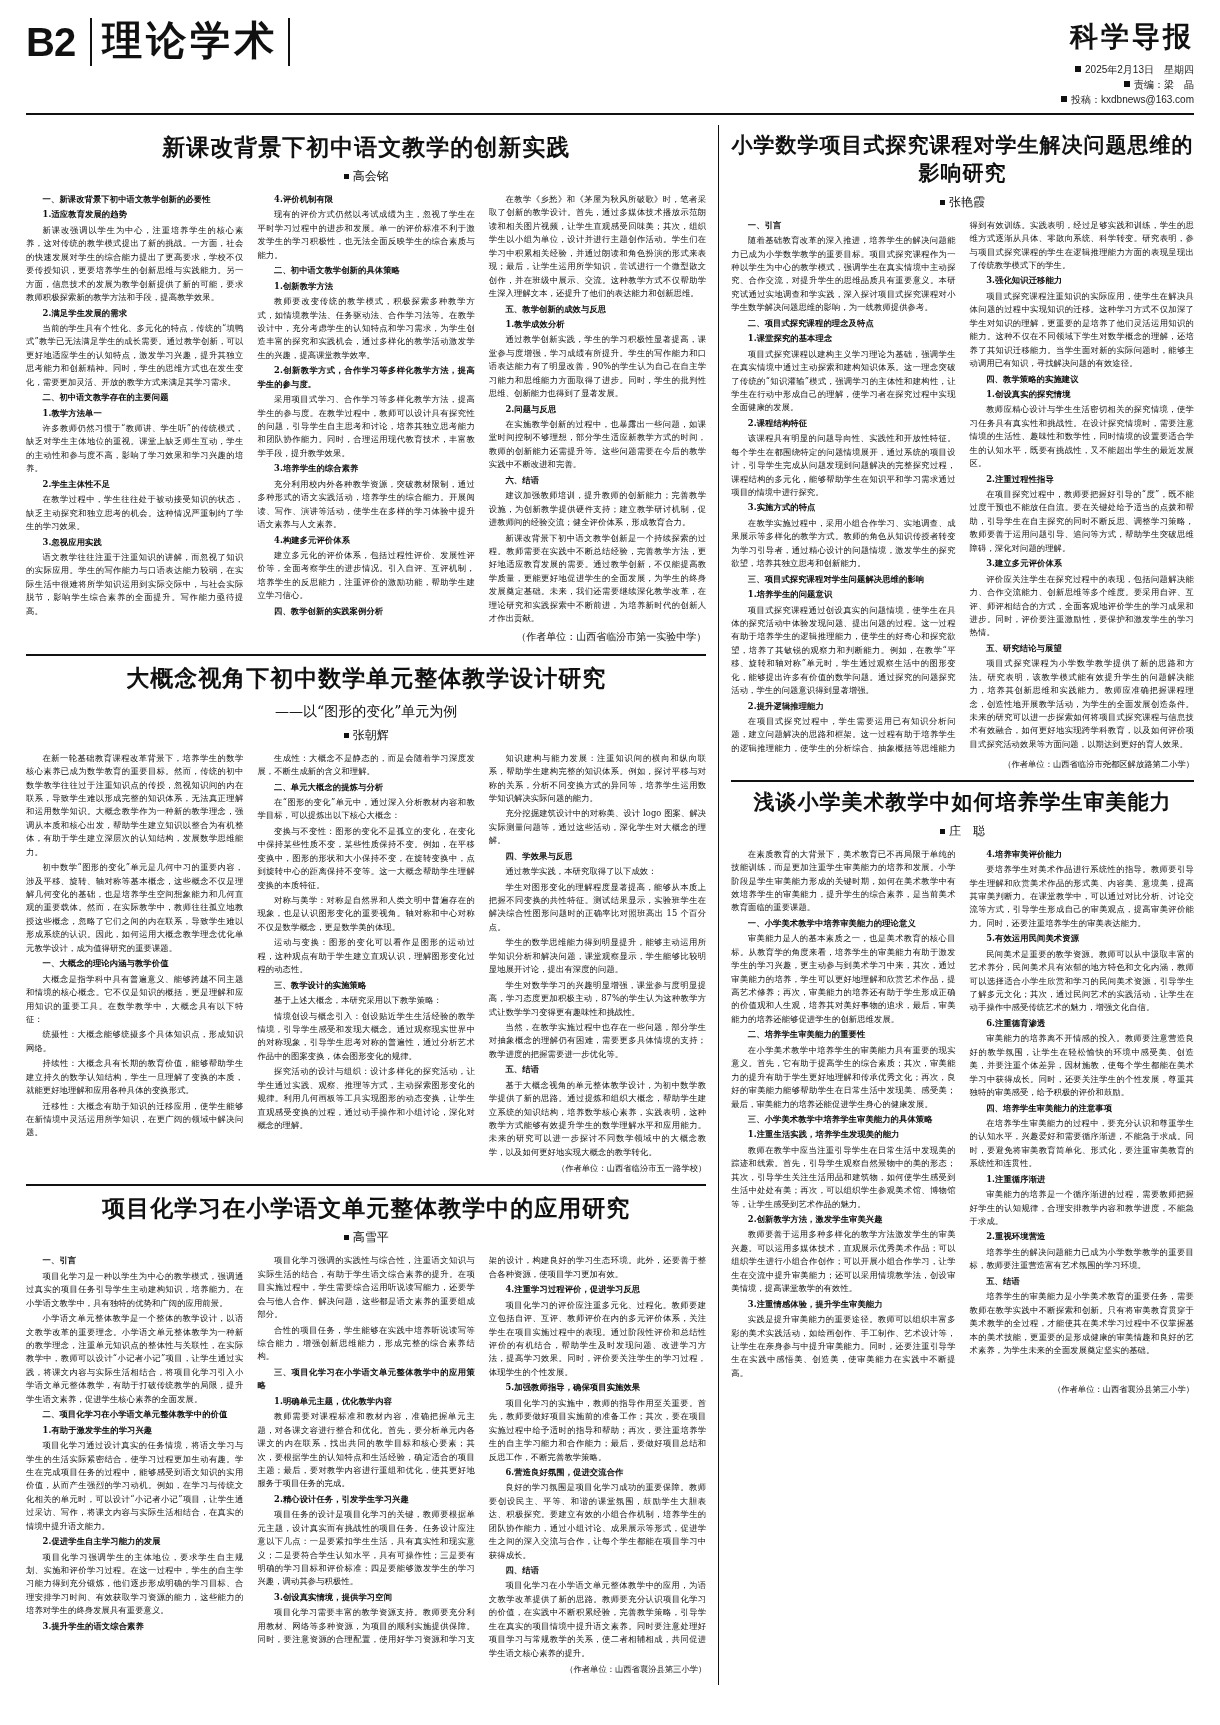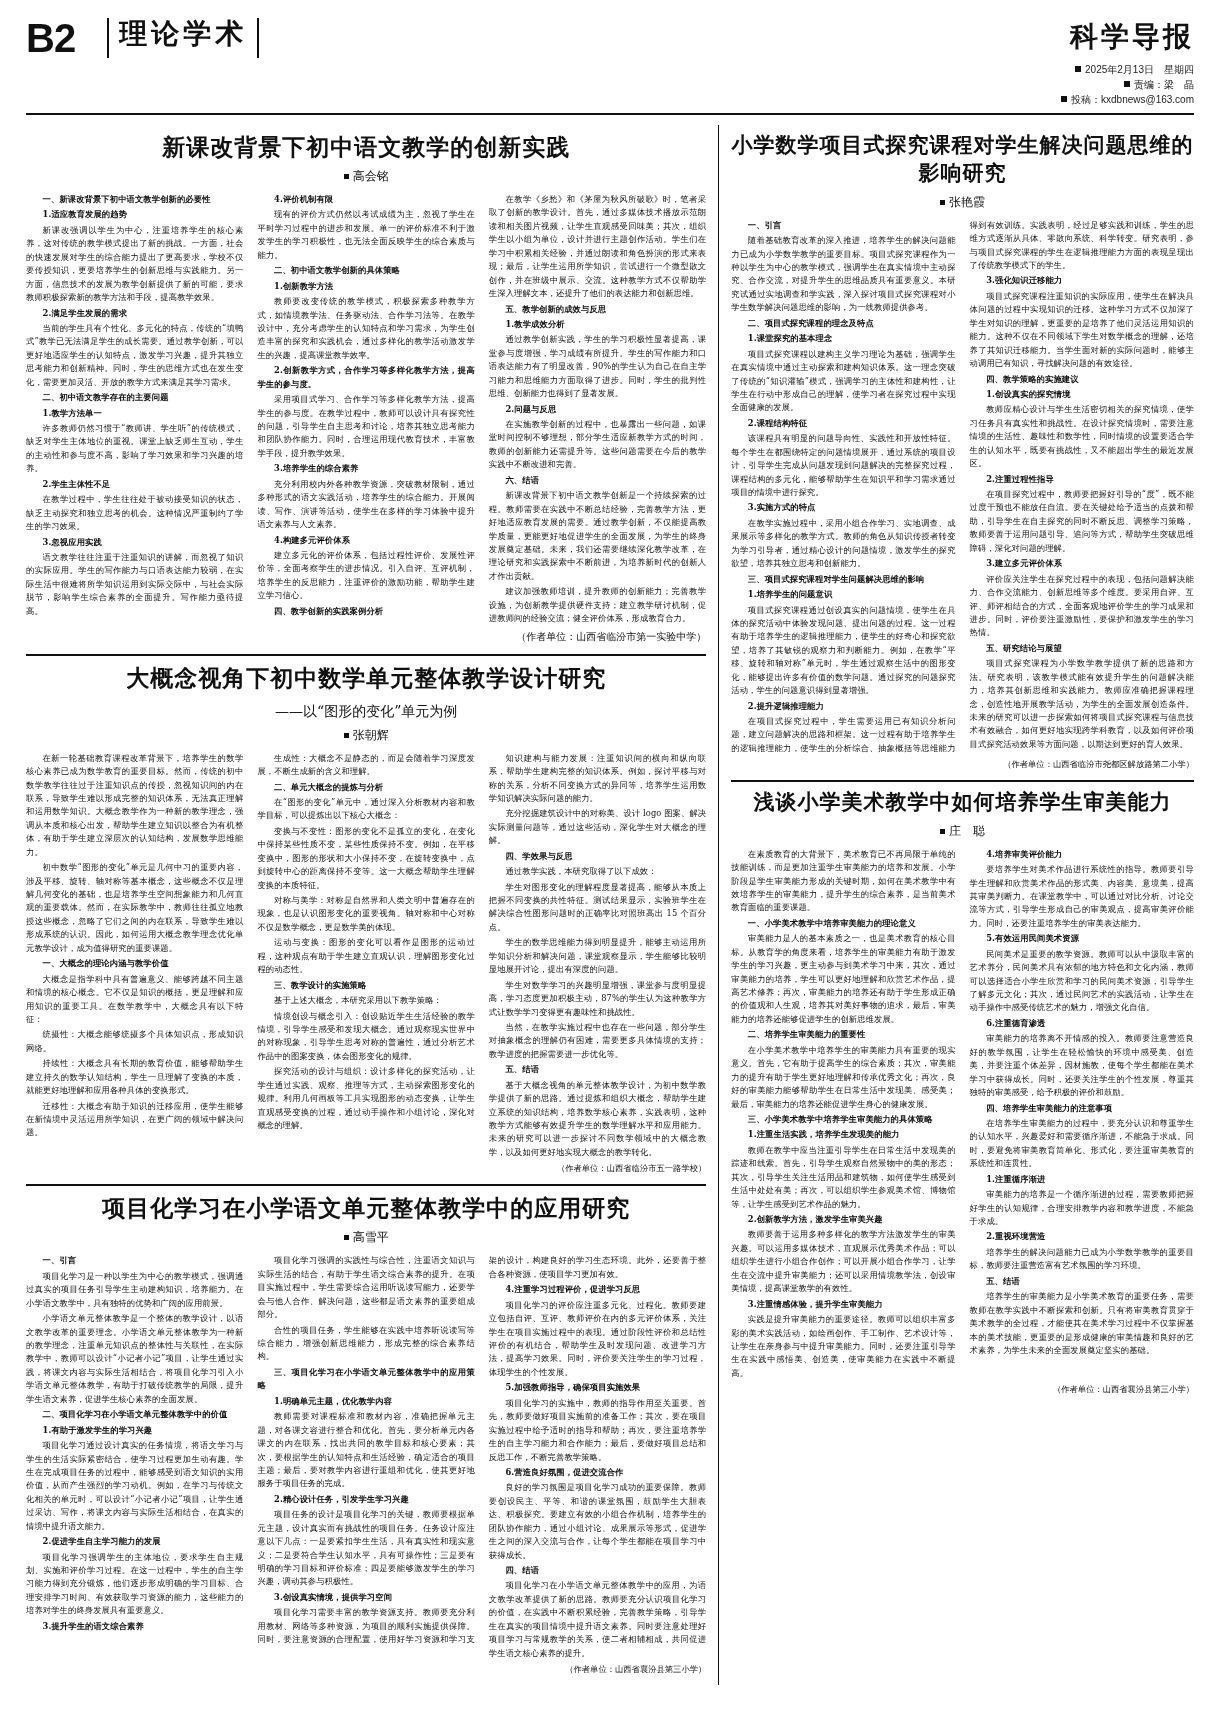--- a/index.html
+++ b/index.html
@@ -6,23 +6,23 @@
   body{
     width:1220px;height:1725px;
     font-family:"DejaVu Serif","Liberation Serif",serif;
     color:#111;
     -webkit-font-smoothing:antialiased;
   }
   .page{position:relative;width:1220px;height:1725px;box-sizing:border-box;padding:18px 26px 10px 26px;}
 
   
   .masthead{display:flex;align-items:flex-start;justify-content:space-between;border-bottom:2px solid #111;padding-bottom:6px;}
-  .mast-left{display:flex;gap:24px;}
+  .mast-left{display:flex;align-items:center;gap:7px;}
   .folio{font-family:"Liberation Sans",sans-serif;font-weight:bold;font-size:40px;letter-spacing:-1px;line-height:1;padding-right:8px;}
-  .section-title{position:relative;font-family:"DejaVu Serif",serif;font-weight:bold;font-size:28px;letter-spacing:4px;line-height:1;padding:2px 10px 6px 10px;border-left:2px solid #111;border-right:2px solid #111;}
+  .section-title{position:relative;font-family:"DejaVu Serif",serif;font-weight:bold;font-size:40px;letter-spacing:4px;line-height:1;padding:2px 10px 6px 10px;border-left:2px solid #111;border-right:2px solid #111;}
   .mast-right{text-align:right;font-family:"Liberation Sans",sans-serif;}
   .paper-name{font-family:"DejaVu Serif",serif;font-weight:bold;font-size:28px;letter-spacing:3px;margin-bottom:6px;}
   .mast-meta{font-size:10px;line-height:1.5;color:#222;}
   .mast-meta div{white-space:nowrap;}
   .sq{display:inline-block;width:6px;height:6px;background:#111;margin-right:4px;vertical-align:1px;}
 
   
   .cols{display:flex;gap:0;margin-top:10px;}
   .colL{width:688px;}
   .vrule{width:1px;background:#111;margin:0 12px;align-self:stretch;}
@@ -103,22 +103,22 @@
             <p class="h">4.构建多元评价体系</p>
             <p>建立多元化的评价体系，包括过程性评价、发展性评价等，全面考察学生的进步情况。引入自评、互评机制，培养学生的反思能力，注重评价的激励功能，帮助学生建立学习信心。</p>
             <p class="h">四、教学创新的实践案例分析</p>
             <p>在教学《乡愁》和《茅屋为秋风所破歌》时，笔者采取了创新的教学设计。首先，通过多媒体技术播放示范朗读和相关图片视频，让学生直观感受回味美；其次，组织学生以小组为单位，设计并进行主题创作活动。学生们在学习中积累相关经验，并通过朗读和角色扮演的形式来表现；最后，让学生运用所学知识，尝试进行一个微型散文创作，并在班级中展示、交流。这种教学方式不仅帮助学生深入理解文本，还提升了他们的表达能力和创新思维。</p>
             <p class="h">五、教学创新的成效与反思</p>
             <p class="h">1.教学成效分析</p>
             <p>通过教学创新实践，学生的学习积极性显著提高，课堂参与度增强，学习成绩有所提升。学生的写作能力和口语表达能力有了明显改善，90%的学生认为自己在自主学习能力和思维能力方面取得了进步。同时，学生的批判性思维、创新能力也得到了显著发展。</p>
             <p class="h">2.问题与反思</p>
             <p>在实施教学创新的过程中，也暴露出一些问题，如课堂时间控制不够理想，部分学生适应新教学方式的时间，教师的创新能力还需提升等。这些问题需要在今后的教学实践中不断改进和完善。</p>
             <p class="h">六、结语</p>
+            <p>建议加强教师培训，提升教师的创新能力；完善教学设施，为创新教学提供硬件支持；建立教学研讨机制，促进教师间的经验交流；健全评价体系，形成教育合力。</p>
             <p>新课改背景下初中语文教学创新是一个持续探索的过程。教师需要在实践中不断总结经验，完善教学方法，更好地适应教育发展的需要。通过教学创新，不仅能提高教学质量，更能更好地促进学生的全面发展，为学生的终身发展奠定基础。未来，我们还需要继续深化教学改革，在理论研究和实践探索中不断前进，为培养新时代的创新人才作出贡献。</p>
-            <p>建议加强教师培训，提升教师的创新能力；完善教学设施，为创新教学提供硬件支持；建立教学研讨机制，促进教师间的经验交流；健全评价体系，形成教育合力。</p>
           </div>
         <p class="sig" style="font-size:10px;">（作者单位：山西省临汾市第一实验中学）</p>
       </div>
 
       <hr class="hr-thick">
 
       <div class="article">
         <div class="art-title">大概念视角下初中数学单元整体教学设计研究</div>
         <div class="art-sub">——以“图形的变化”单元为例</div>
         <div class="byline"><span class="sq"></span><span>张朝辉</span></div>

